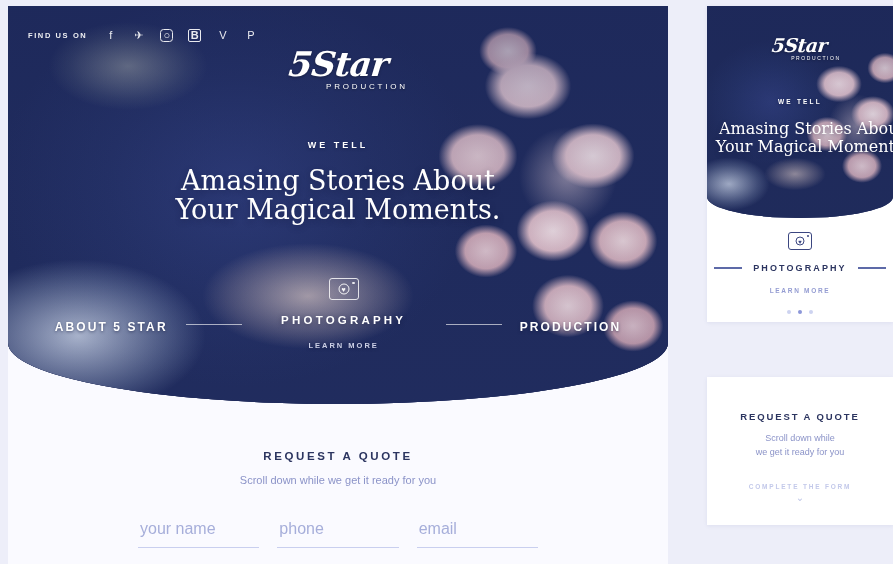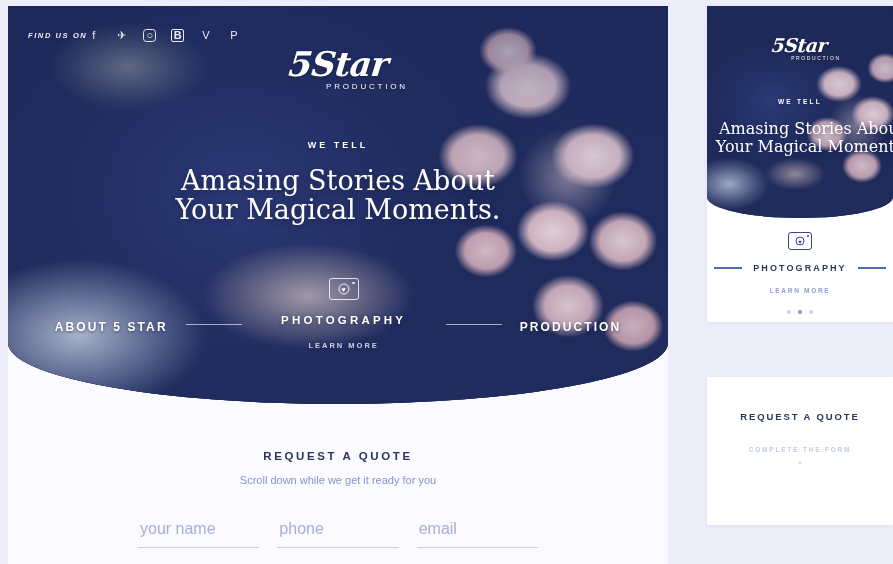--- a/index.html
+++ b/index.html
@@ -64,21 +64,21 @@
   }
 
   
   .topbar {
     position: absolute; left: 0; top: 0; width: 100%;
     height: 58px; display: flex; align-items: center; padding-left: 20px;
     z-index: 5;
   }
   .findus {
     color: #ffffff; font-size: 7.5px; font-weight: 700;
-    letter-spacing: 1.6px; opacity: .92; margin-right: 0; font-style: italic;
+    letter-spacing: 1.6px; opacity: .92; margin-right: 17px;
   }
   .social { display: flex; align-items: center; gap: 15px; }
   .social span {
     color: #ffffff; font-size: 11px; line-height: 1; opacity: .9;
     cursor: pointer; display: inline-flex; align-items: center; justify-content: center;
     width: 13px; height: 13px;
   }
   .ico-sq {
     border: 1.2px solid #fff; border-radius: 2px;
     font-size: 7.5px; font-weight: 700;
@@ -378,18 +378,22 @@
         <div class="m-dots">
           <i></i>
           <i class="on"></i>
           <i></i>
         </div>
       </div>
     </div>
 
     <div class="mcard mcard-quote">
       <div class="mq-title">REQUEST A QUOTE</div>
+      <div class="mq-sub">
+        <span>Scroll down while</span><br>
+        <span>we get it ready for you</span>
+      </div>
       <div class="mq-cta">COMPLETE THE FORM</div>
       <div class="mq-chev">⌄</div>
     </div>
   </div>
 
 </div>
 
 </body></html>

